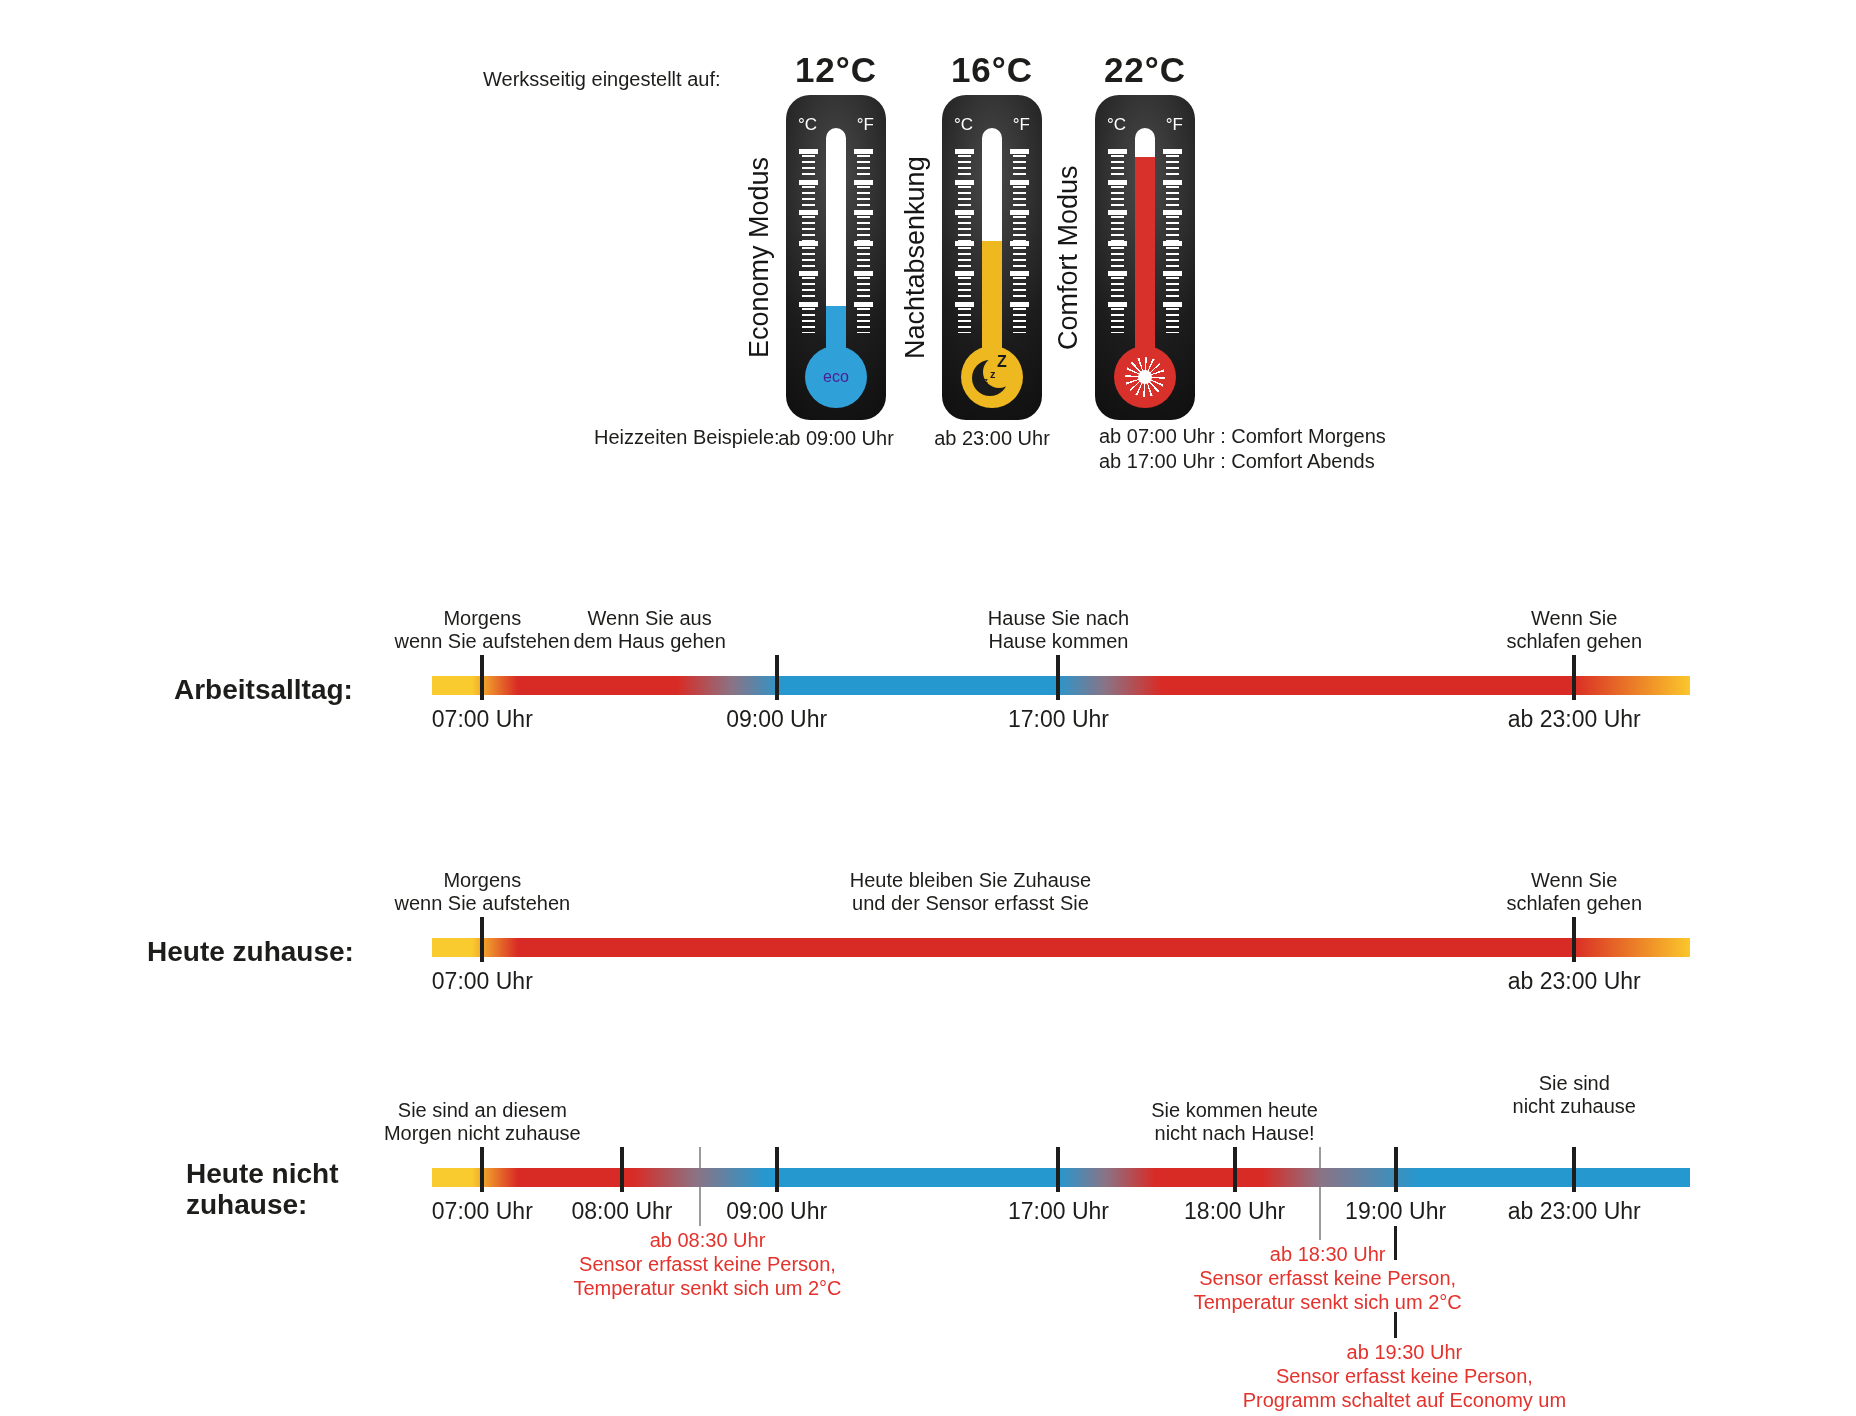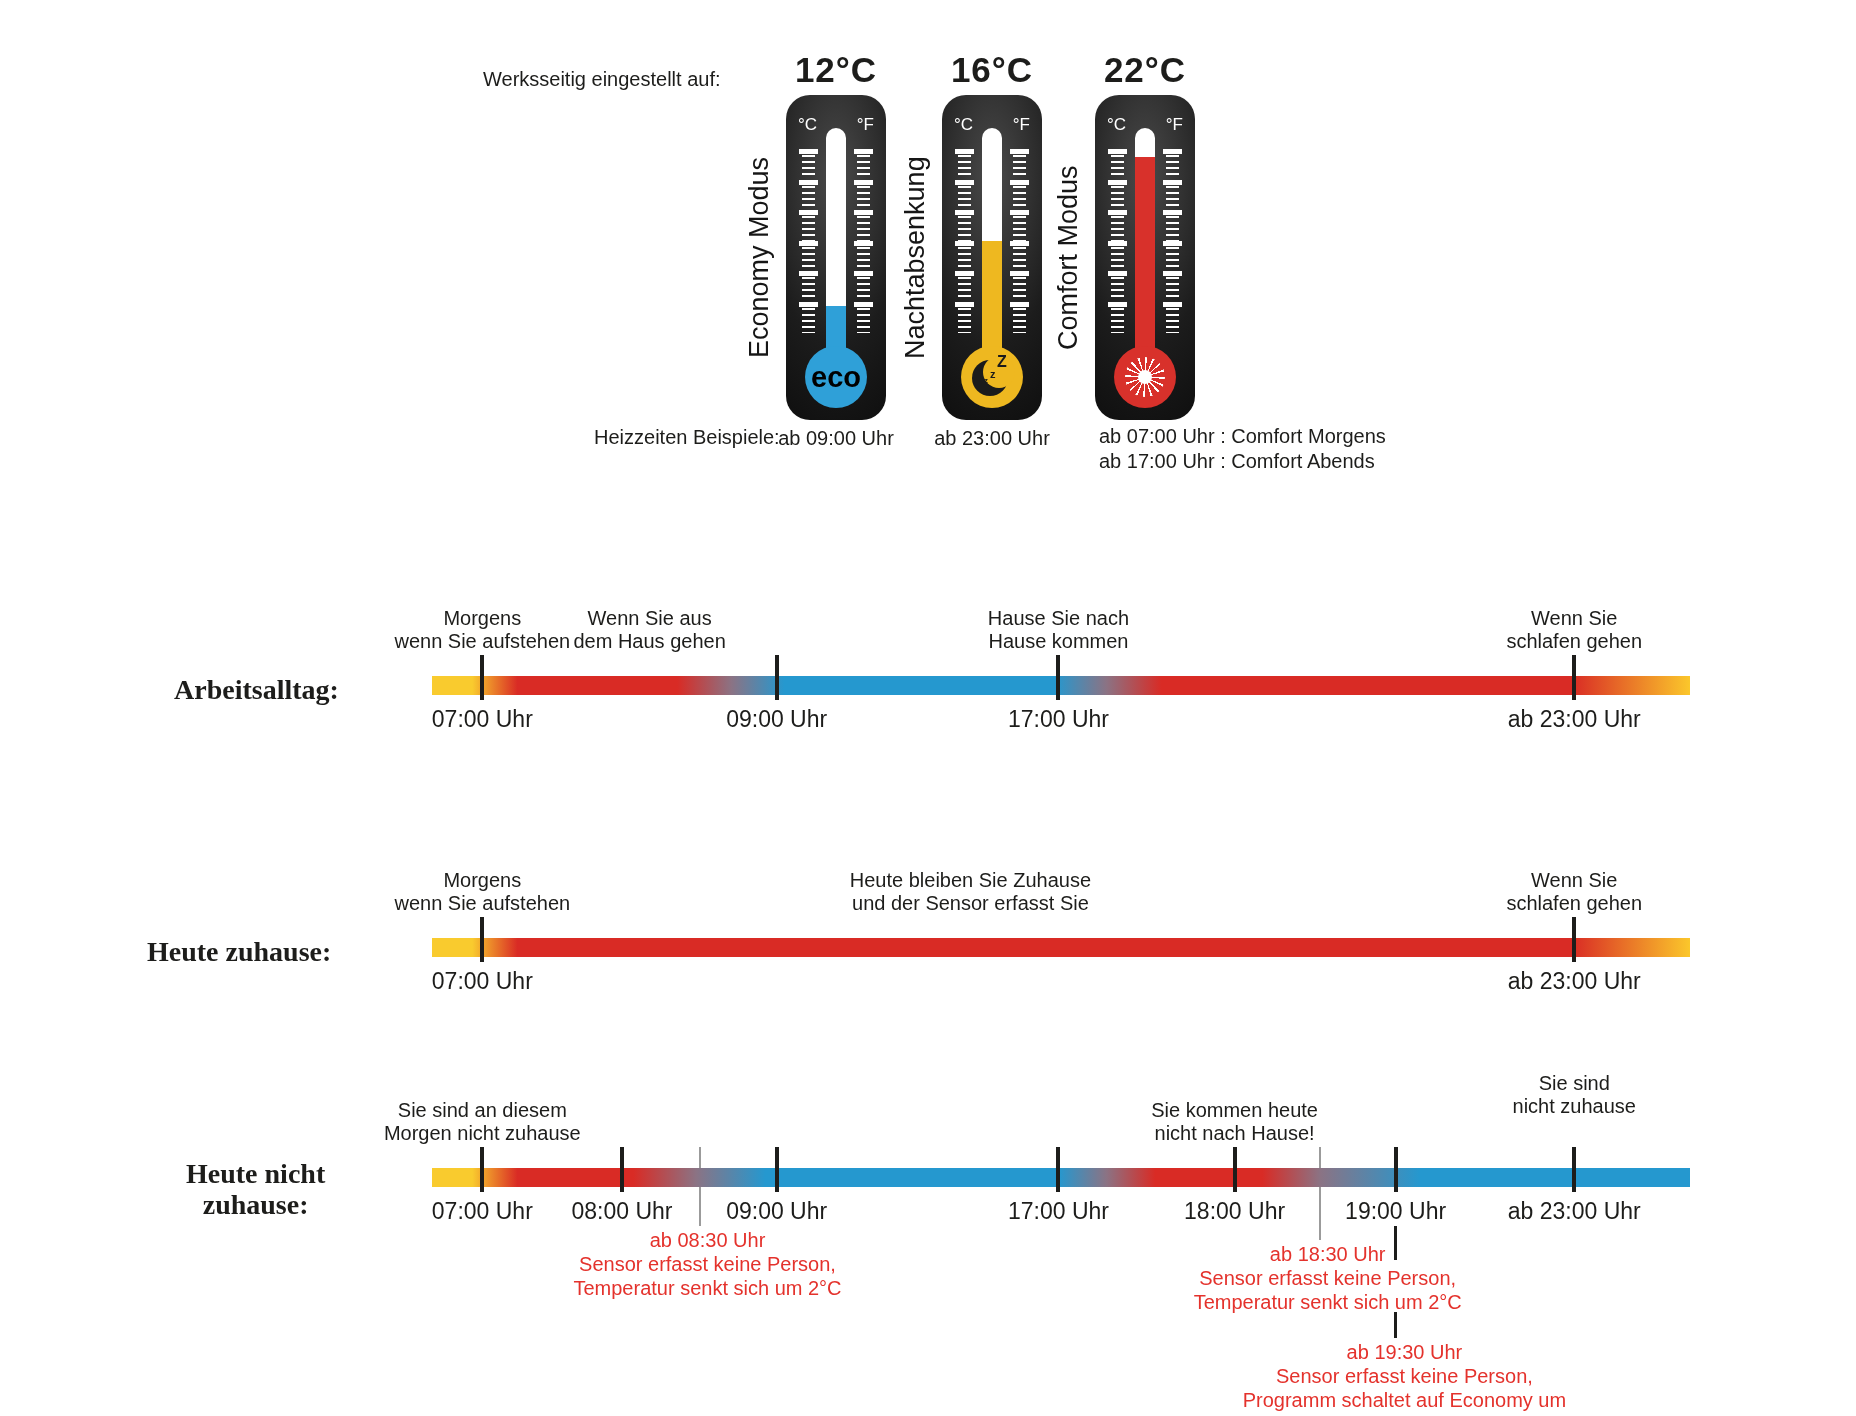--- a/index.html
+++ b/index.html
@@ -11,25 +11,25 @@
   .thermo-body{width:100px;height:325px;border-radius:24px;
                background:radial-gradient(130% 95% at 50% 25%, #4a4a4a 0%, #1c1c1c 55%, #0a0a0a 100%);}
   .cf{color:#fff;font-size:17px;}
   .scale{width:13px;position:absolute;
          background:repeating-linear-gradient(to bottom,#fff 0 2px,rgba(0,0,0,0) 2px 6.1px);}
   .scale::before{content:"";position:absolute;left:-3px;right:-3px;top:0;bottom:0;
          background:repeating-linear-gradient(to bottom,#fff 0 5px,rgba(0,0,0,0) 5px 30.6px);}
   .tube{width:20px;background:#fff;border-radius:10px 10px 0 0;overflow:hidden;}
   .tfill{position:absolute;left:0;right:0;bottom:0;}
   .bulb{width:62px;height:62px;border-radius:50%;display:flex;align-items:center;justify-content:center;}
-  .eco-text{color:#000000;font-weight:bold;font-size:29px;}
+  .eco-text{color:#4c1d95;font-weight:normal;font-size:16px;}
   .mode-label{writing-mode:vertical-rl;transform:rotate(180deg);font-size:27px;
               display:flex;align-items:center;justify-content:center;color:#161616;}
   .example{font-size:20px;line-height:25px;}
-  .tl-header{font-size:28px;font-weight:bold;line-height:31px;font-family:Liberation Serif, serif;}
+  .tl-header{font-size:28px;font-weight:bold;line-height:31px;}
   .bar{height:19px;z-index:2;}
   .tick{width:4px;height:45px;background:#1d1d1b;z-index:3;}
   .time{font-size:23px;text-align:center;z-index:3;}
   .note{font-size:20px;line-height:23px;text-align:center;z-index:3;}
   .annot{font-size:20px;line-height:24px;text-align:center;color:#e4322c;z-index:3;}
   .conn-gray{width:2px;background:#9b9b9b;z-index:1;}
   .conn-black{width:3px;background:#1d1d1b;z-index:3;}
   .sun{position:relative;width:40px;height:40px;border-radius:50%;
        background:repeating-conic-gradient(#fff 0deg 6deg, rgba(0,0,0,0) 6deg 22.5deg);}
   .sun::after{content:"";position:absolute;inset:13px;background:#fff;border-radius:50%;}
@@ -143,21 +143,21 @@
       <div>wenn Sie aufstehen</div>
     </div>
     <div class="abs note" style="left: 790.424px; top: 869px; width: 360px;">
       <div>Heute bleiben Sie Zuhause</div>
       <div>und der Sensor erfasst Sie</div>
     </div>
     <div class="abs note" style="left: 1394.26px; top: 869px; width: 360px;">
       <div>Wenn Sie</div>
       <div>schlafen gehen</div>
     </div>
-    <div class="abs tl-header" style="left: 186px; top: 1158px; text-align: center;">
+    <div class="abs tl-header" style="left: 186px; top: 1158px;">
       <div>Heute nicht</div>
       <div>zuhause:</div>
     </div>
     <div class="abs bar" style="left: 432px; top: 1168px; width: 1258px; background: linear-gradient(to right, rgb(249, 203, 46) 0%, rgb(249, 203, 46) 3.2%, rgb(217, 43, 37) 6.8%, rgb(217, 43, 37) 16%, rgb(139, 115, 132) 21%, rgb(37, 152, 207) 26.5%, rgb(37, 152, 207) 49.8%, rgb(139, 115, 132) 53.6%, rgb(217, 43, 37) 57.5%, rgb(217, 43, 37) 66%, rgb(139, 115, 132) 70.6%, rgb(37, 152, 207) 78.5%, rgb(37, 152, 207) 100%);"></div>
     <div class="abs conn-gray" style="left: 698.954px; top: 1147px; height: 79px;"></div>
     <div class="abs conn-gray" style="left: 1319.15px; top: 1147px; height: 93px;"></div>
     <div class="abs conn-black" style="left: 1394.13px; top: 1226px; height: 34px;"></div>
     <div class="abs conn-black" style="left: 1394.13px; top: 1312px; height: 26px;"></div>
     <div class="abs tick" style="left: 480.32px; top: 1147px;"></div>
     <div class="abs time" style="left: 372.32px; top: 1198px; width: 220px;">07:00 Uhr</div>

